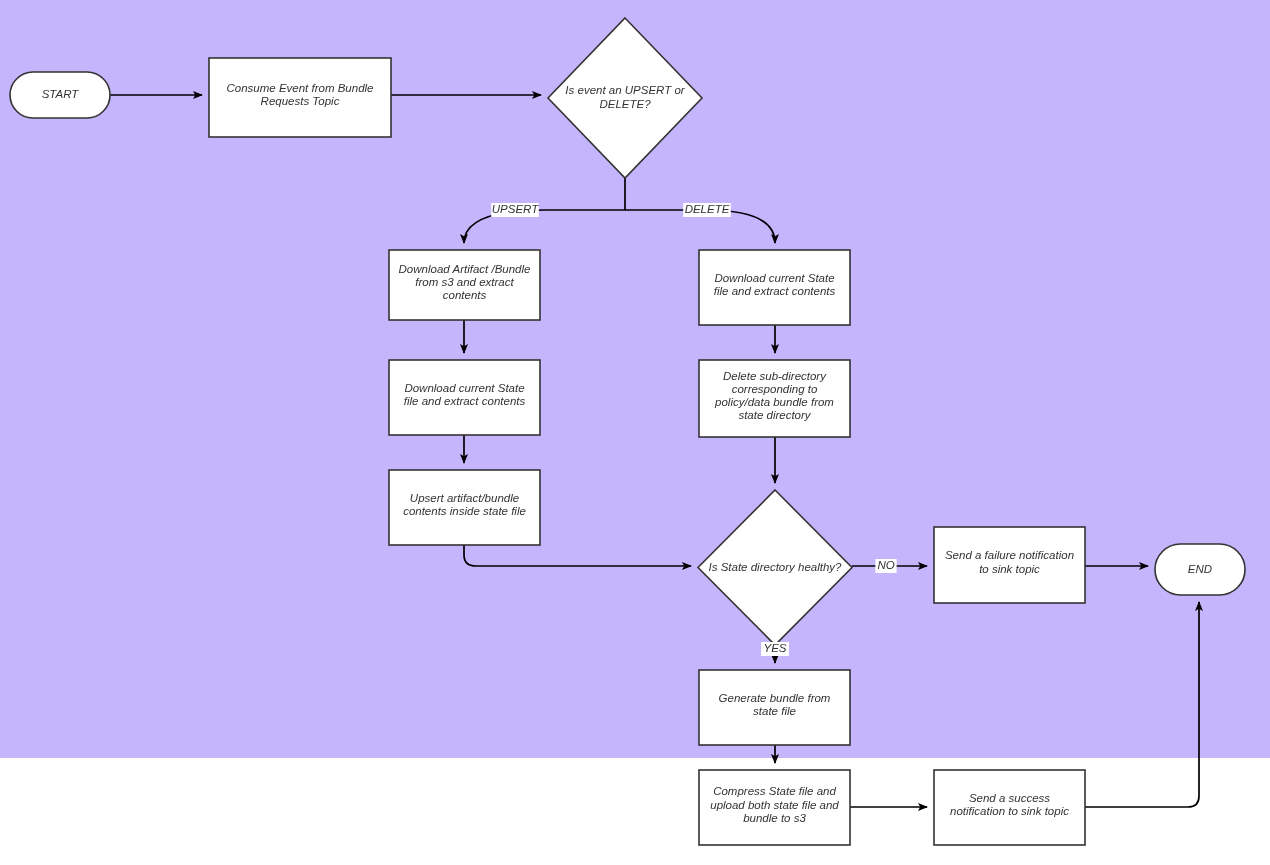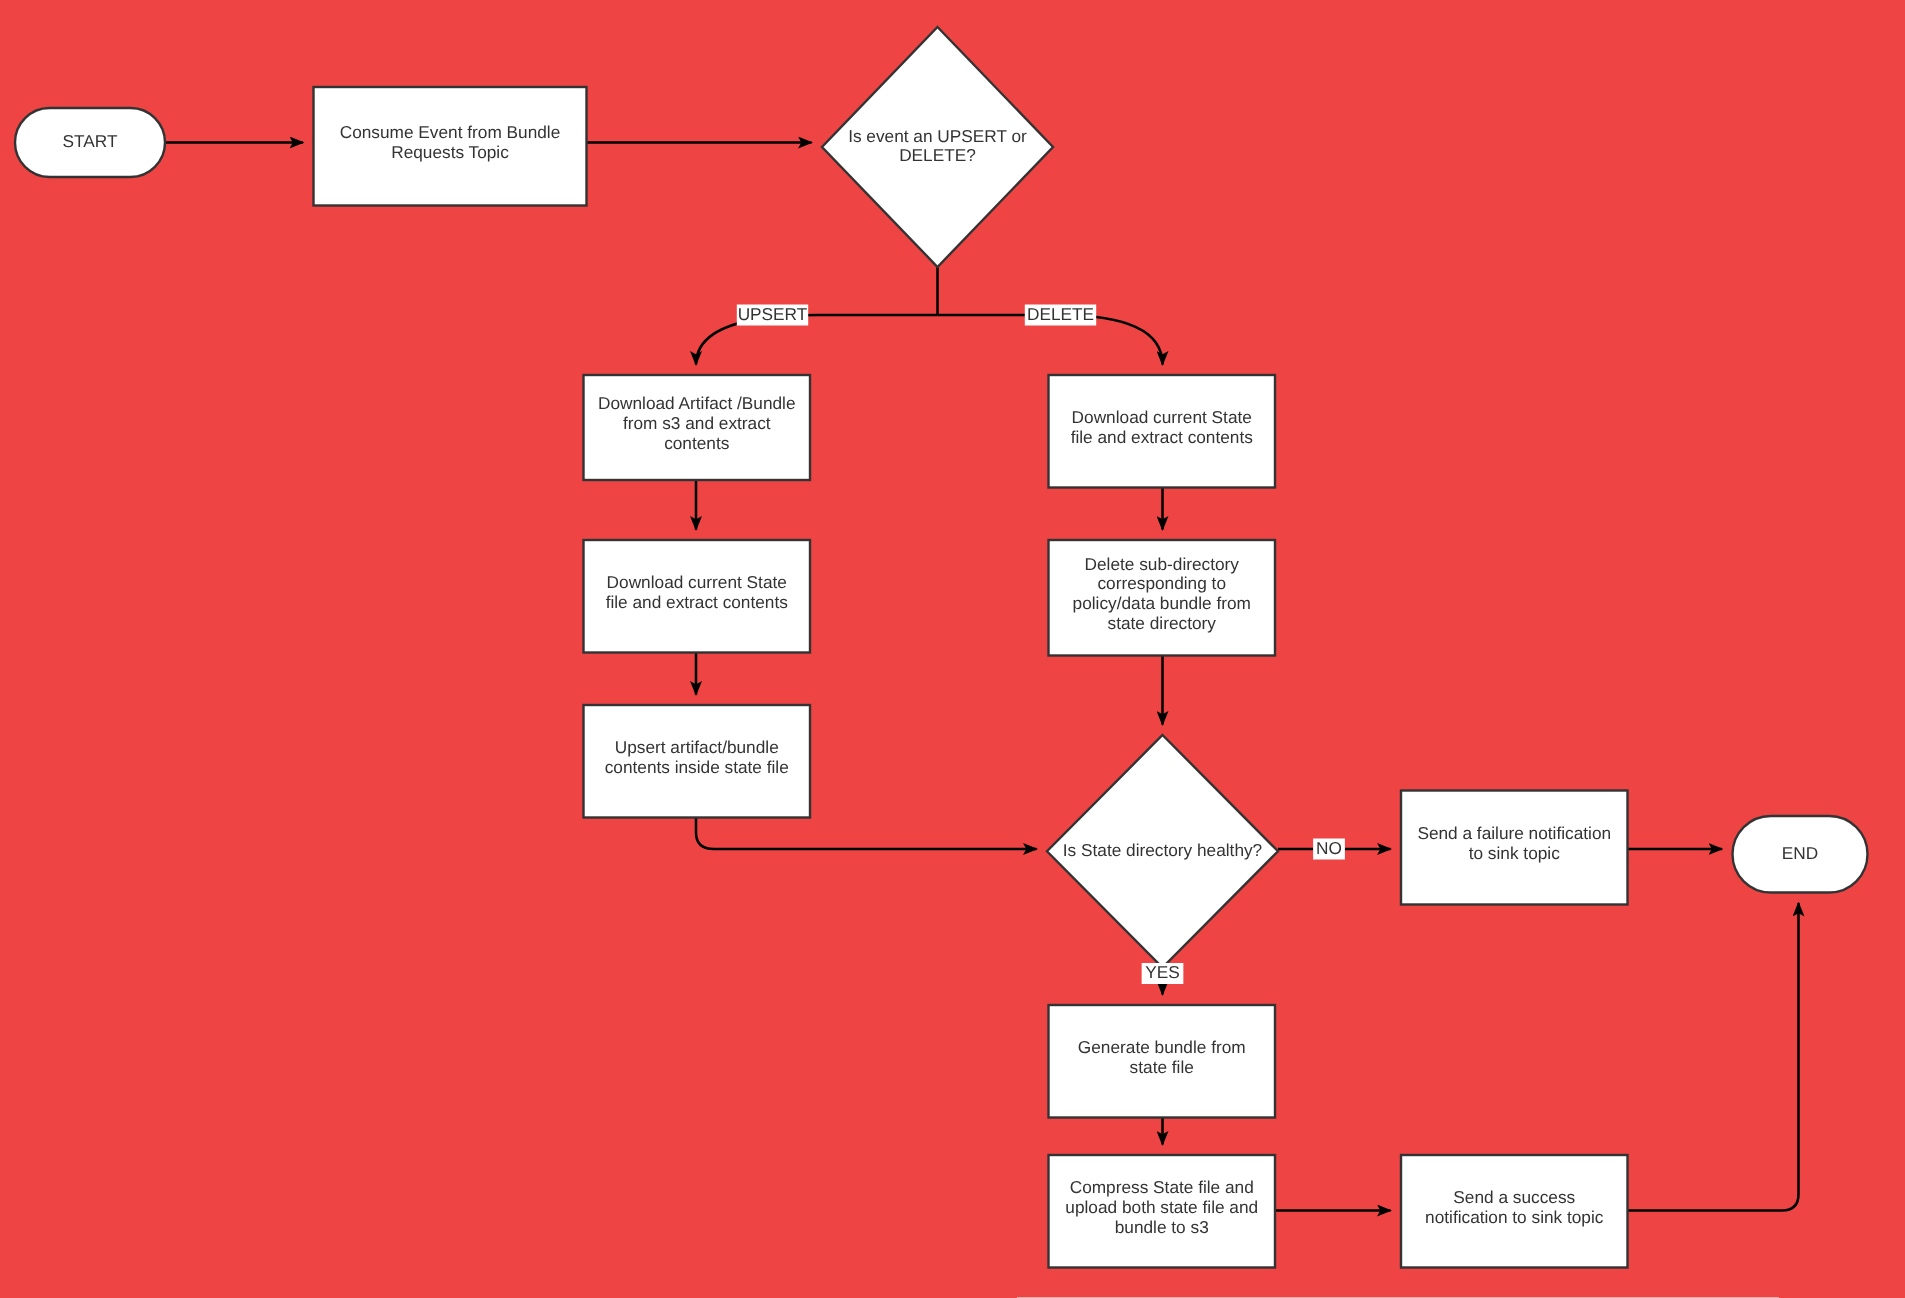--- a/index.html
+++ b/index.html
@@ -10,22 +10,23 @@
   }
   body {
     width: 1270px;
     height: 865px;
     font-family: "Liberation Sans", sans-serif;
     overflow: hidden;
   }
   #flow-root {
     position: relative;
     width: 1270px;
-    height: 865px;
-    background: #ef4444;
+    height: 758px;
+    background: #c4b5fd;
+    font-style: italic;
   }
   svg#flow-svg {
     position: absolute;
     top: 0;
     left: 0;
     width: 1270px;
     height: 865px;
     display: block;
   }
   .node-shape {

